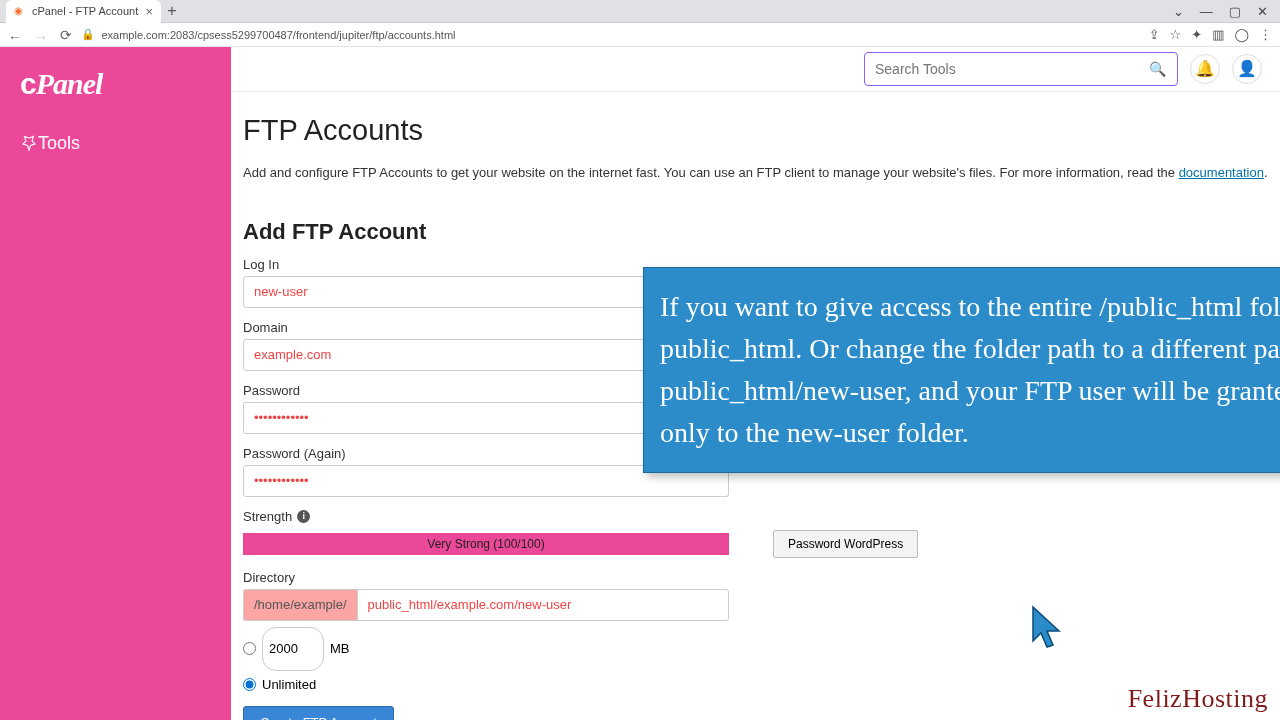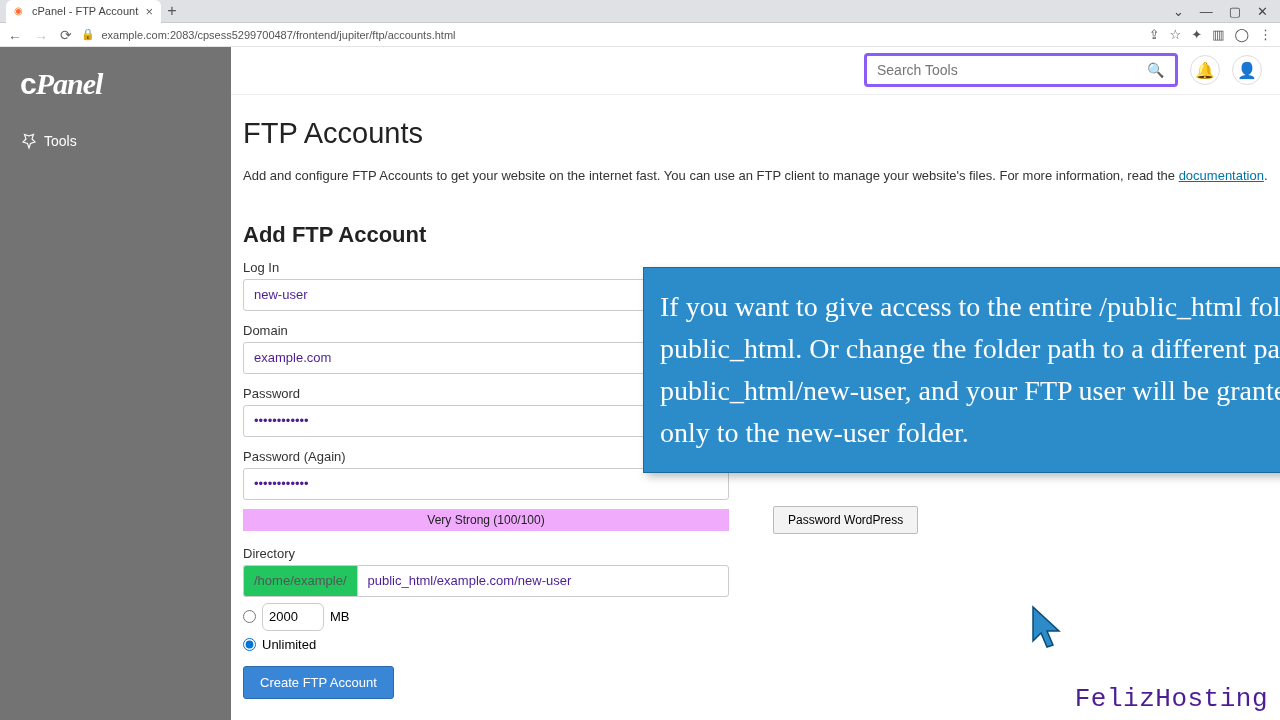--- a/index.html
+++ b/index.html
@@ -17,68 +17,68 @@
 
 .addr-bar { height: 24px; background: #fff; display: flex; align-items: center; padding: 0 8px; gap: 10px; border-bottom: 1px solid #e3e3e3; }
 .nav-icons { display: flex; gap: 12px; color: #666; font-size: 14px; }
 .url-pill { flex: 1; display: flex; align-items: center; gap: 6px; font-size: 11px; color: #555; }
 .lock-icon { color: #666; font-size: 11px; }
 .url-text { color: #555; }
 .ext-icons { display: flex; gap: 10px; color: #555; font-size: 13px; align-items: center; }
 
 
 .app { display: flex; height: calc(100% - 47px); }
-.sidebar { width: 231px; background: #737373; color: #fff; padding-top: 20px; }
+.sidebar { width: 231px; background: #ec4899; color: #fff; padding-top: 20px; }
 .logo { padding: 0 20px 22px; font-family: Georgia, serif; font-style: italic; font-size: 30px; font-weight: bold; letter-spacing: -1px; }
 .logo .c { font-style: normal; }
-.side-item { display: flex; align-items: flex-start; gap: 6px; padding: 10px 20px; font-size: 14px; font-weight: 500; }
+.side-item { display: flex; align-items: center; gap: 0; padding: 10px 20px; font-size: 18px; font-weight: 500; }
 .side-icon { width: 18px; height: 18px; display: flex; align-items: center; justify-content: center; }
 .side-icon svg { width: 18px; height: 18px; fill: #fff; }
 
 .main { flex: 1; display: flex; flex-direction: column; position: relative; }
 .topbar { height: 48px; display: flex; align-items: center; justify-content: flex-end; padding: 0 18px; gap: 12px; border-bottom: 1px solid #eee; }
-.search-box { width: 314px; height: 34px; border: 3px solid #8b5cf6; border-radius: 4px; display: flex; align-items: center; padding: 0 10px; font-size: 14px; color: #666; }
+.search-box { width: 314px; height: 34px; border: 1px solid #8b5cf6; border-radius: 4px; display: flex; align-items: center; padding: 0 10px; font-size: 14px; color: #666; }
 .search-box input { border: none; outline: none; flex: 1; font-size: 14px; }
 .search-box .mag { color: #888; }
 .top-btn { width: 30px; height: 30px; border: 1px solid #ddd; border-radius: 50%; display: flex; align-items: center; justify-content: center; color: #555; }
 
 .content { padding: 22px 12px; position: relative; overflow: hidden; }
 .page-title { font-size: 29px; font-weight: 400; color: #222; margin-bottom: 18px; }
 .page-desc { font-size: 13px; color: #333; margin-bottom: 39px; }
 .page-desc a { color: #0073aa; text-decoration: underline; }
 
 .section-title { font-size: 22px; color: #222; margin-bottom: 8px; }
 
 .field-label { font-size: 13px; color: #333; margin-top: 12px; margin-bottom: 4px; display: block; }
-.field-input { width: 486px; height: 32px; border: 1px solid #ccc; border-radius: 3px; padding: 0 10px; font-size: 13px; color: #4c1d95; }
+.field-input { width: 486px; height: 32px; border: 1px solid #ccc; border-radius: 3px; padding: 0 10px; font-size: 13px; color: #ef4444; }
 .field-row { display: flex; align-items: center; gap: 20px; }
 
 .strength-label { font-size: 13px; color: #333; margin-top: 12px; display: flex; align-items: center; gap: 5px; }
 .info-icon { width: 13px; height: 13px; background: #555; border-radius: 50%; color: #fff; font-size: 9px; display: inline-flex; align-items: center; justify-content: center; font-weight: bold; }
-.strength-bar { width: 486px; height: 22px; background: #f0abfc; color: #222; font-size: 12px; display: flex; align-items: center; justify-content: center; margin-top: 6px; }
+.strength-bar { width: 486px; height: 22px; background: #ec4899; color: #222; font-size: 12px; display: flex; align-items: center; justify-content: center; margin-top: 6px; }
 .pwd-gen { height: 28px; padding: 0 14px; font-size: 12px; border: 1px solid #bbb; background: #f3f3f3; border-radius: 2px; margin-left: 24px; margin-top: 6px; cursor: pointer; }
 
 .dir-row { display: flex; width: 486px; margin-top: 4px; }
-.dir-prefix { background: #22c55e; border: 1px solid #ccc; border-right: none; border-radius: 3px 0 0 3px; padding: 0 10px; height: 32px; display: flex; align-items: center; font-size: 13px; color: #555; }
+.dir-prefix { background: #fca5a5; border: 1px solid #ccc; border-right: none; border-radius: 3px 0 0 3px; padding: 0 10px; height: 32px; display: flex; align-items: center; font-size: 13px; color: #555; }
 .dir-input { flex: 1; border-radius: 0 3px 3px 0; }
 
 .quota-row { margin-top: 6px; display: flex; align-items: center; gap: 6px; font-size: 13px; }
-.quota-input { width: 62px; height: 28px; border: 1px solid #ccc; border-radius: 6px; padding: 0 6px; font-size: 13px; }
+.quota-input { width: 62px; height: 44px; border: 1px solid #ccc; border-radius: 14px; padding: 0 6px; font-size: 13px; }
 .radio { accent-color: #0073d4; }
 
 .submit-btn { margin-top: 14px; background: #3a86d6; color: #fff; border: 1px solid #2a6bb0; border-radius: 3px; padding: 8px 16px; font-size: 13px; cursor: pointer; }
 
 
 .info-overlay { position: absolute; left: 412px; top: 220px; width: 798px; background: #2c8cc9; border: 1px solid #1a6a9e; color: #fff; font-family: Georgia, serif; font-size: 28px; line-height: 1.5; padding: 18px 16px; z-index: 5; box-shadow: 4px 4px 8px rgba(0,0,0,0.25); }
 
 
 .cursor-overlay { position: absolute; left: 800px; top: 558px; z-index: 6; pointer-events: none; }
 .cursor-overlay svg { width: 32px; height: 48px; }
 
-.watermark { position: absolute; right: 12px; bottom: 6px; font-size: 26px; color: #4c1d95; font-family: Liberation Mono, monospace; letter-spacing: 0.5px; z-index: 7; }
+.watermark { position: absolute; right: 12px; bottom: 6px; font-size: 26px; color: #7f1d1d; font-family: Liberation Serif, serif; letter-spacing: 0.5px; z-index: 7; }
 </style>
 </head>
 <body>
 
 <div class="browser-top">
   <div class="tab">
     <span class="tab-favicon">◉</span>
     <span class="tab-title">cPanel - FTP Accounts</span>
     <span class="tab-close">×</span>
   </div>
@@ -150,20 +150,24 @@
 
       <label class="field-label">Domain</label>
       <input class="field-input" value="example.com" style="">
 
       <label class="field-label">Password</label>
       <input class="field-input" type="password" value="••••••••••••" style="">
 
       <label class="field-label">Password (Again)</label>
       <input class="field-input" type="password" value="••••••••••••" style="">
 
+      <div class="strength-label">
+        <span>Strength</span>
+        <span class="info-icon">i</span>
+      </div>
       <div class="field-row">
         <div class="strength-bar">Very Strong (100/100)</div>
         <button class="pwd-gen">Password WordPress</button>
       </div>
 
       <label class="field-label">Directory</label>
       <div class="dir-row">
         <div class="dir-prefix">/home/example/</div>
         <input class="field-input dir-input" value="public_html/example.com/new-user" style="">
       </div>

